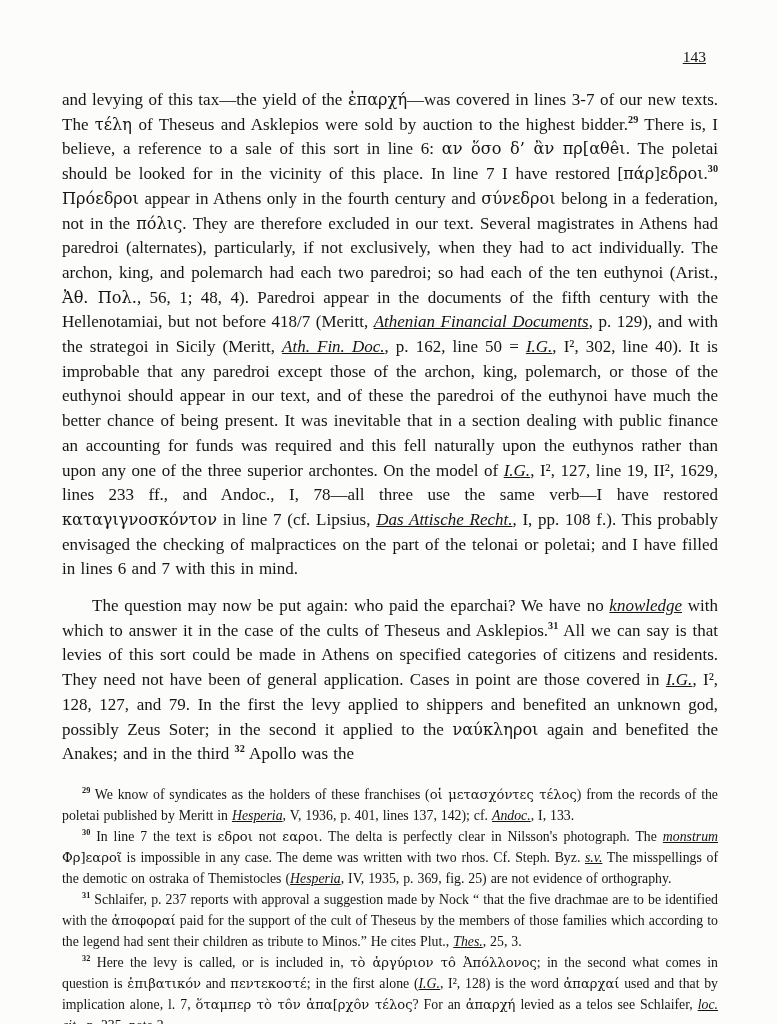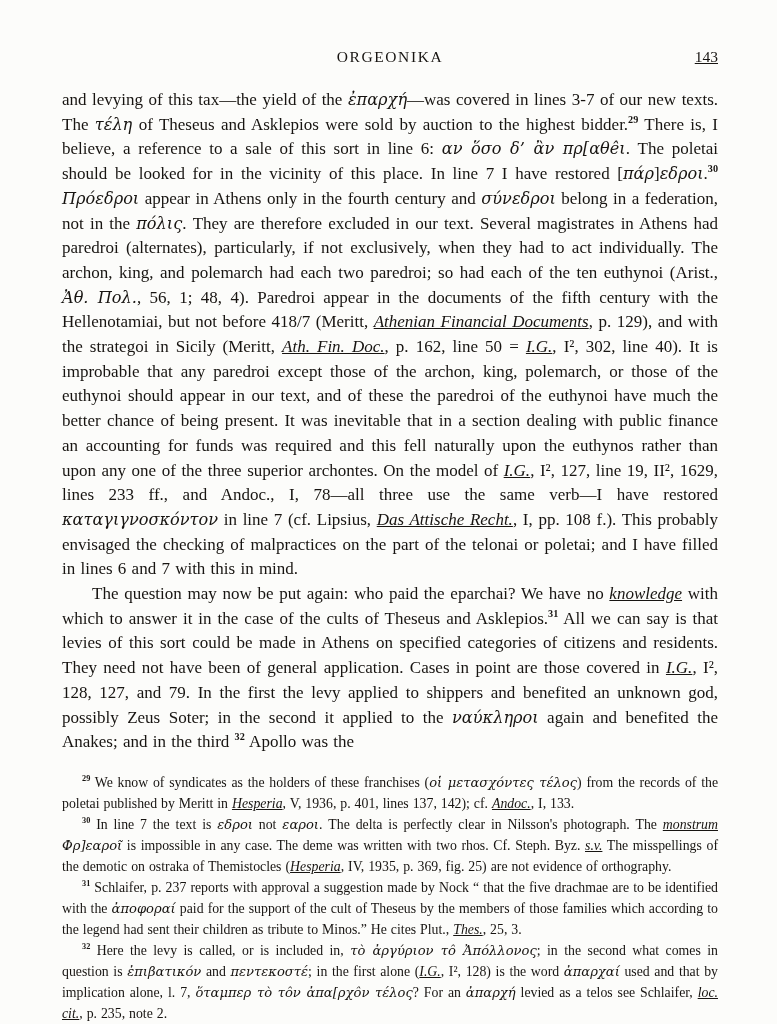--- a/index.html
+++ b/index.html
@@ -19,62 +19,60 @@
     overflow: hidden;
   }
   .header { position: relative; height: 24px; }
   .running-head {
     text-align: center;
     font-size: 15.5px;
     letter-spacing: 1.6px;
   }
   .page-number {
     position: absolute;
-    right: 0; top: 0;
+    right: 12px; top: 0;
     font-size: 15.5px;
     letter-spacing: 0;
     text-decoration: underline;
   }
   .body {
     margin-top: 16px;
     font-size: 17px;
     line-height: 24.7px;
     text-align: justify;
     word-spacing: 1px;
   }
   .para { margin: 0; }
-  .para.indent { text-indent: 30px; }
+  .para.indent { text-indent: 30px; margin-top: 12px; }
   .footnotes {
     margin-top: 17px;
     font-size: 13.8px;
     line-height: 21px;
     text-align: justify;
     word-spacing: 0.5px;
   }
   .footnote { margin: 0; text-indent: 20px; }
   .run-n { }
   .run-i { font-style: italic; text-decoration: underline; }
   .run-g {
-    font-style: italic;
     font-family: "DejaVu Serif", serif;
     font-size: 0.95em;
   }
   .run-sup {
     vertical-align: super;
     font-size: 0.6em;
     line-height: 0;
     font-weight: bold;
   }
 </style>
 </head>
 <body>
 
 <div class="page" style="--paper: #fcfcfa; --ink: #171411;">
   <div class="header">
-    <div class="running-head">ORGEONIKA</div>
     <div class="page-number">143</div>
   </div>
   <div class="body" id="body">
       <p class="para"><span class="run-n">and levying of this tax—the yield of the </span><span class="run-g">ἐπαρχή</span><span class="run-n">—was covered in lines 3-7 of our new texts.  The </span><span class="run-g">τέλη</span><span class="run-n"> of Theseus and Asklepios were sold by auction to the highest bidder.</span><span class="run-sup">29</span><span class="run-n">  There is, I believe, a reference to a sale of this sort in line 6: </span><span class="run-g">αν ὅσο δ’ ἂν πρ[αθêι</span><span class="run-n">.  The poletai should be looked for in the vicinity of this place.  In line 7 I have restored [</span><span class="run-g">πάρ</span><span class="run-n">]</span><span class="run-g">εδροι</span><span class="run-n">.</span><span class="run-sup">30</span><span class="run-n">  </span><span class="run-g">Πρόεδροι</span><span class="run-n"> appear in Athens only in the fourth century and </span><span class="run-g">σύνεδροι</span><span class="run-n"> belong in a federation, not in the </span><span class="run-g">πόλις</span><span class="run-n">.  They are therefore excluded in our text.  Several magistrates in Athens had paredroi (alternates), particularly, if not exclusively, when they had to act individually.  The archon, king, and polemarch had each two paredroi; so had each of the ten euthynoi (Arist., </span><span class="run-g">Ἀθ. Πολ.</span><span class="run-n">, 56, 1; 48, 4).  Paredroi appear in the documents of the fifth century with the Hellenotamiai, but not before 418/7 (Meritt, </span><span class="run-i">Athenian Financial Documents</span><span class="run-n">, p. 129), and with the strategoi in Sicily (Meritt, </span><span class="run-i">Ath. Fin. Doc.</span><span class="run-n">, p. 162, line 50 = </span><span class="run-i">I.G.</span><span class="run-n">, I², 302, line 40).  It is improbable that any paredroi except those of the archon, king, polemarch, or those of the euthynoi should appear in our text, and of these the paredroi of the euthynoi have much the better chance of being present.  It was inevitable that in a section dealing with public finance an accounting for funds was required and this fell naturally upon the euthynos rather than upon any one of the three superior archontes.  On the model of </span><span class="run-i">I.G.</span><span class="run-n">, I², 127, line 19, II², 1629, lines 233 ff., and Andoc., I, 78—all three use the same verb—I have restored </span><span class="run-g">καταγιγνοσκόντον</span><span class="run-n"> in line 7 (cf. Lipsius, </span><span class="run-i">Das Attische Recht.</span><span class="run-n">, I, pp. 108 f.).  This probably envisaged the checking of malpractices on the part of the telonai or poletai; and I have filled in lines 6 and 7 with this in mind.</span></p>
       <p class="para indent"><span class="run-n">The question may now be put again: who paid the eparchai?  We have no </span><span class="run-i">knowledge</span><span class="run-n"> with which to answer it in the case of the cults of Theseus and Asklepios.</span><span class="run-sup">31</span><span class="run-n">  All we can say is that levies of this sort could be made in Athens on specified categories of citizens and residents.  They need not have been of general application.  Cases in point are those covered in </span><span class="run-i">I.G.</span><span class="run-n">, I², 128, 127, and 79.  In the first the levy applied to shippers and benefited an unknown god, possibly Zeus Soter; in the second it applied to the </span><span class="run-g">ναύκληροι</span><span class="run-n"> again and benefited the Anakes; and in the third </span><span class="run-sup">32</span><span class="run-n"> Apollo was the</span></p>
     </div>
   <div class="footnotes" id="footnotes">
       <p class="footnote"><span class="run-sup">29</span><span class="run-n"> We know of syndicates as the holders of these franchises (</span><span class="run-g">οἱ μετασχόντες τέλος</span><span class="run-n">) from the records of the poletai published by Meritt in </span><span class="run-i">Hesperia</span><span class="run-n">, V, 1936, p. 401, lines 137, 142); cf. </span><span class="run-i">Andoc.</span><span class="run-n">, I, 133.</span></p>
       <p class="footnote"><span class="run-sup">30</span><span class="run-n"> In line 7 the text is </span><span class="run-g">εδροι</span><span class="run-n"> not </span><span class="run-g">εαροι</span><span class="run-n">.  The delta is perfectly clear in Nilsson's photograph.  The </span><span class="run-i">monstrum</span><span class="run-n"> </span><span class="run-g">Φρ]εαροῖ</span><span class="run-n"> is impossible in any case.  The deme was written with two rhos.  Cf. Steph. Byz. </span><span class="run-i">s.v.</span><span class="run-n">  The misspellings of the demotic on ostraka of Themistocles (</span><span class="run-i">Hesperia</span><span class="run-n">, IV, 1935, p. 369, fig. 25) are not evidence of orthography.</span></p>
       <p class="footnote"><span class="run-sup">31</span><span class="run-n"> Schlaifer, p. 237 reports with approval a suggestion made by Nock “ that the five drachmae are to be identified with the </span><span class="run-g">ἀποφοραί</span><span class="run-n"> paid for the support of the cult of Theseus by the members of those families which according to the legend had sent their children as tribute to Minos.”  He cites Plut., </span><span class="run-i">Thes.</span><span class="run-n">, 25, 3.</span></p>

